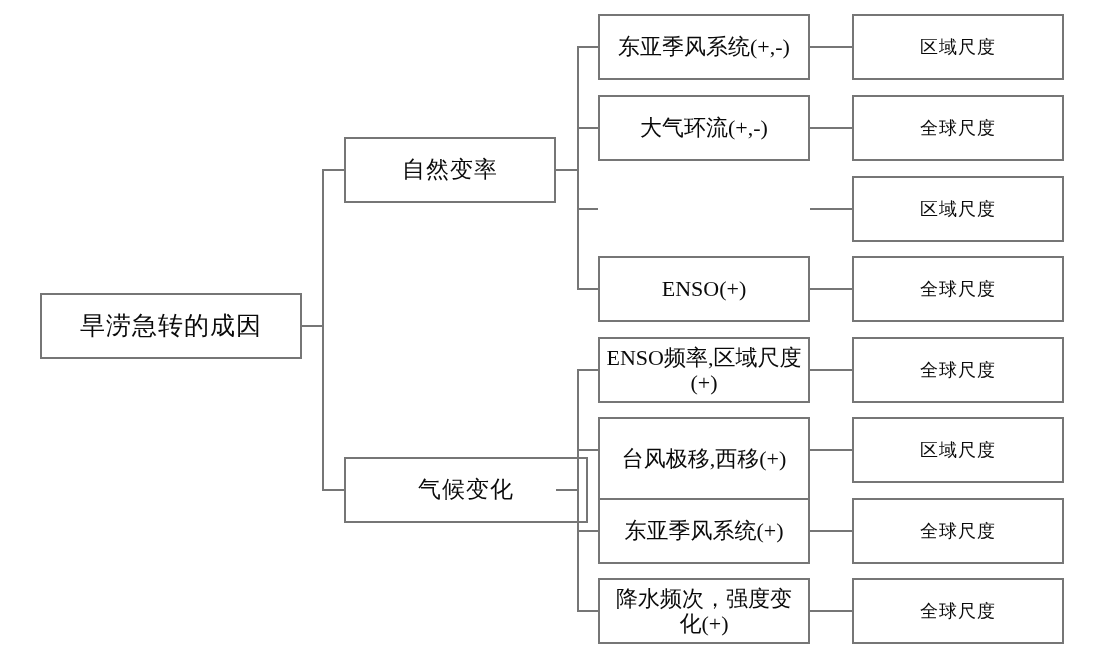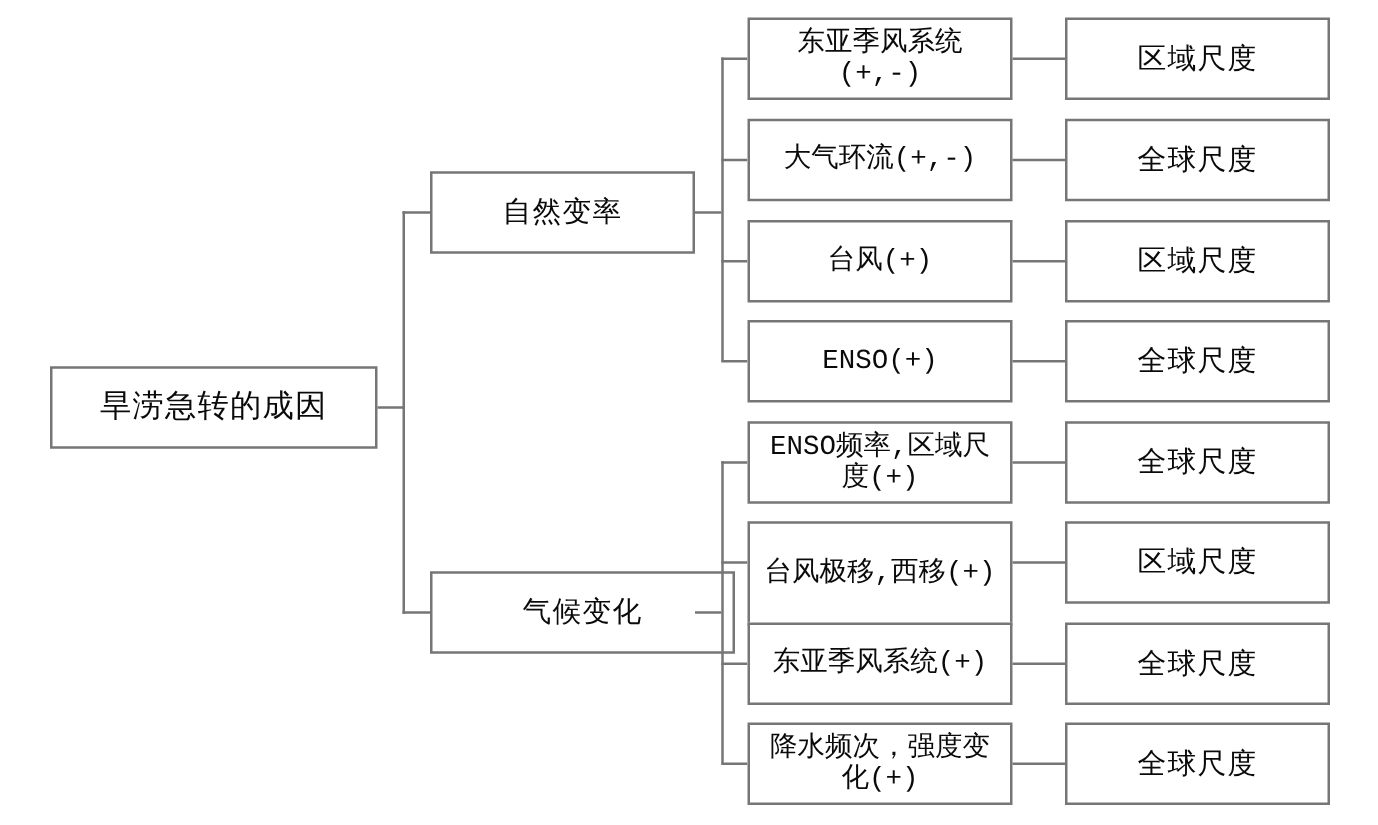--- a/index.html
+++ b/index.html
@@ -32,24 +32,23 @@
     font-size: 25px;
     letter-spacing: 1px;
     text-align: center;
   }
   .node-cat {
     font-size: 23px;
     letter-spacing: 1px;
   }
   .node-leaf {
     font-size: 22px;
-    font-family: Liberation Mono, monospace;
   }
   .node-scale {
-    font-size: 23px;
+    font-size: 18px;
     letter-spacing: 1px;
   }
   .edge {
     position: absolute;
     background: #767676;
   }
   .edge-h { height: 2px; }
   .edge-v { width: 2px; }
 </style>
 </head>
@@ -82,23 +81,20 @@
   <div class="edge edge-h" style="left:577px; top:46px; width:21px; height:2px;"></div>
   <div class="edge edge-h" style="left:577px; top:127px; width:21px; height:2px;"></div>
   <div class="edge edge-h" style="left:577px; top:208px; width:21px; height:2px;"></div>
   <div class="edge edge-h" style="left:577px; top:288px; width:21px; height:2px;"></div>
 
   <div class="node node-leaf" style="left:598px; top:14px; width:212px; height:66px;">
     <span>东亚季风系统(+,-)</span>
   </div>
   <div class="node node-leaf" style="left:598px; top:95px; width:212px; height:66px;">
     <span>大气环流(+,-)</span>
-  </div>
-  <div class="node node-leaf" style="left:598px; top:176px; width:212px; height:66px;">
-    <span>台风(+)</span>
   </div>
   <div class="node node-leaf" style="left:598px; top:256px; width:212px; height:66px;">
     <span>ENSO(+)</span>
   </div>
 
   <div class="edge edge-h" style="left:810px; top:46px; width:42px; height:2px;"></div>
   <div class="edge edge-h" style="left:810px; top:127px; width:42px; height:2px;"></div>
   <div class="edge edge-h" style="left:810px; top:208px; width:42px; height:2px;"></div>
   <div class="edge edge-h" style="left:810px; top:288px; width:42px; height:2px;"></div>
 

